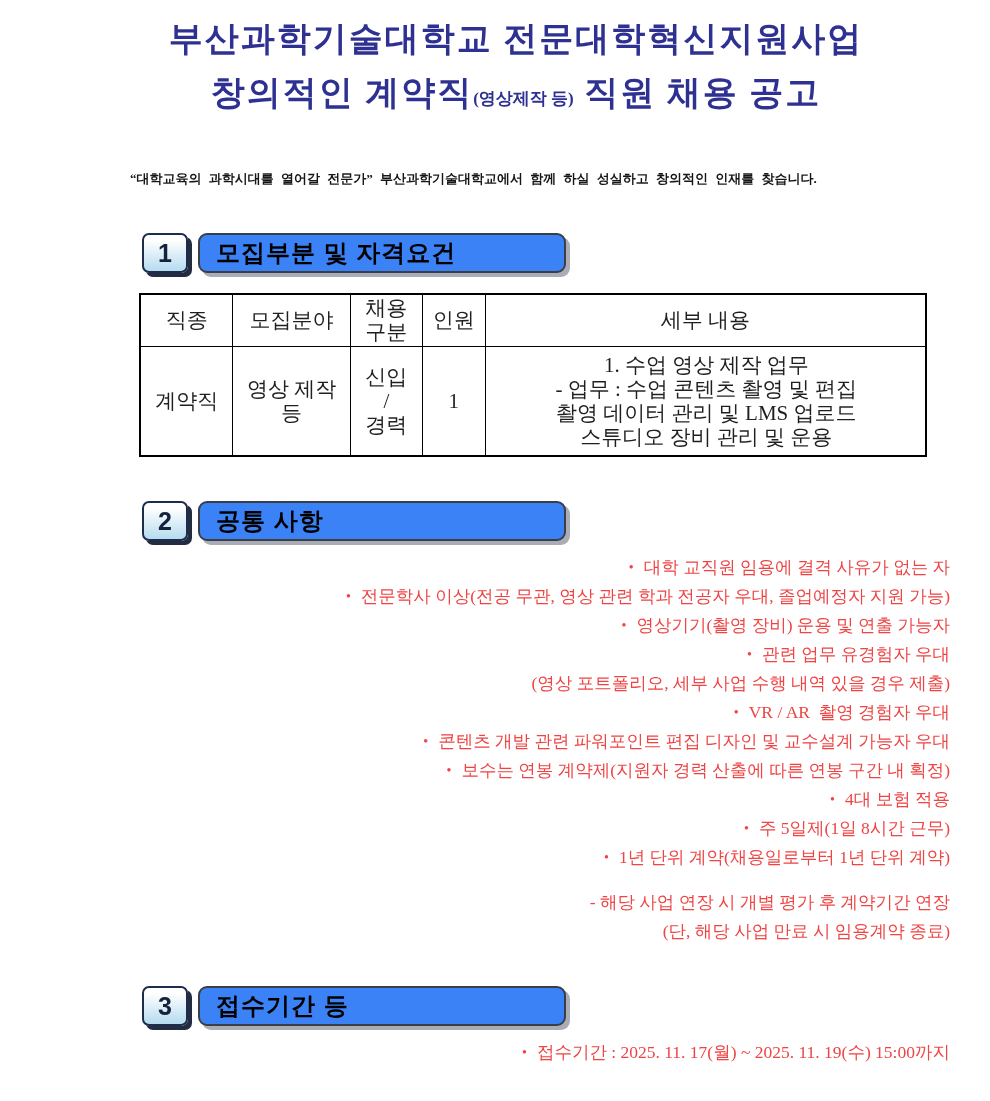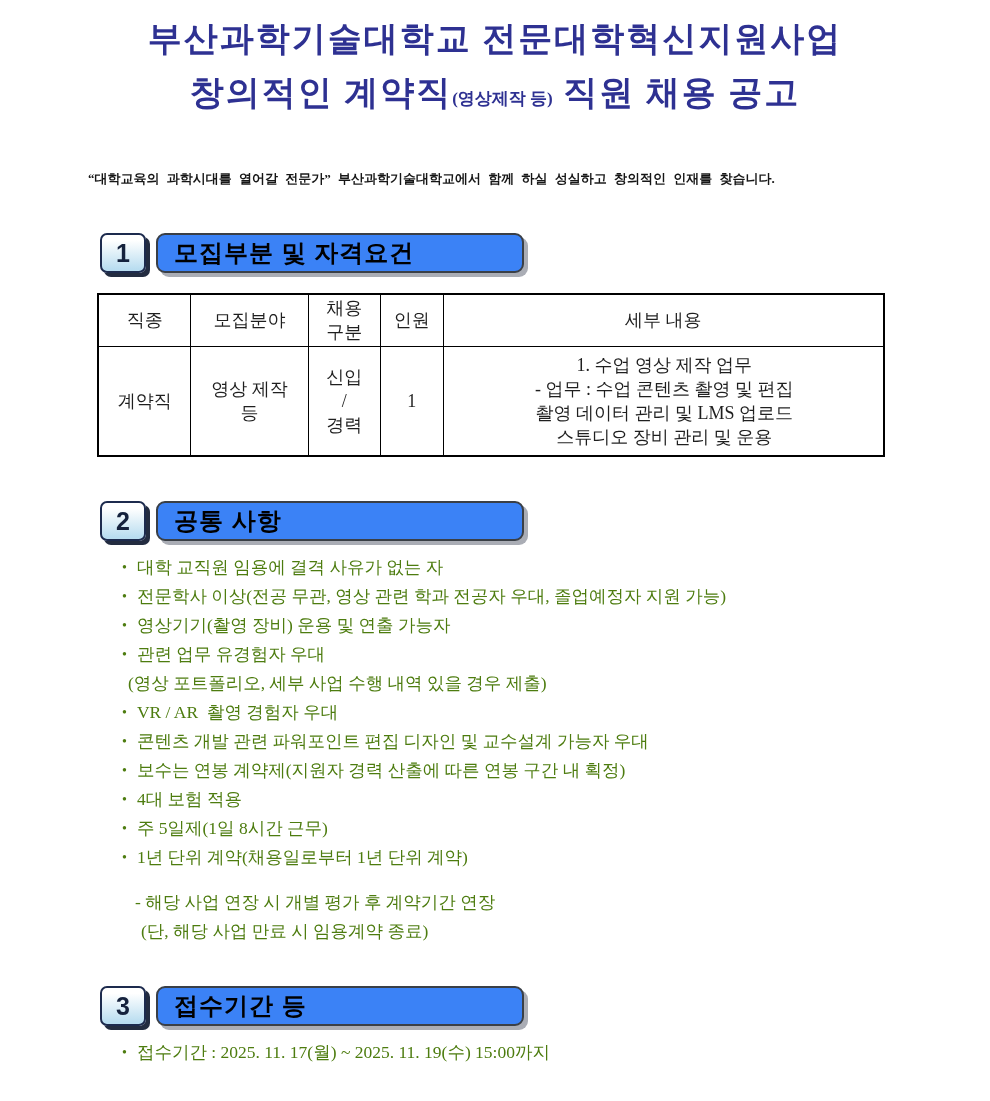--- a/index.html
+++ b/index.html
@@ -1,20 +1,21 @@
 <!DOCTYPE html>
 <html><head>
 <meta charset="utf-8">
 <style>
   * { margin:0; padding:0; box-sizing:border-box; }
   html,body { background:#fff; }
   .page {
     position:relative; width:990px; height:1101px; background:#ffffff;
     font-family:"Liberation Serif","DejaVu Serif",serif; color:#1f1f1f;
     overflow:hidden;
+    padding-left:42px;
   }
   
   .doc-title { padding-top:12px; text-align:center; color:#2e3192; font-weight:bold; }
   .t-line { display:block; font-size:34px; line-height:54px; letter-spacing:2px; }
   .t-small { font-size:17px; letter-spacing:0; }
   
   .intro {
     margin:34px 82px 0 88px; font-size:13px; font-weight:bold;
     line-height:37px; word-spacing:4px; color:#161616;
   }
@@ -36,39 +37,39 @@
     margin-left:10px; width:368px; height:40px;
     border:2px solid #3a3f46; border-radius:9px; background:#3b82f6;
     box-shadow:4px 4px 0 #aaadb5;
     font-family:"Liberation Sans","DejaVu Sans",sans-serif;
     font-weight:bold; font-size:24px; color:#000;
     display:flex; align-items:center; padding-left:16px; letter-spacing:1px;
   }
   
   table.recruit {
     margin:20px 0 0 97px; width:788px; border-collapse:collapse;
-    border:2px solid #000; font-size:18px; color:#1f1f1f;
+    border:2px solid #000; font-size:21px; color:#1f1f1f;
   }
   table.recruit th, table.recruit td {
     border:1px solid #000; text-align:center; vertical-align:middle;
     font-weight:normal; white-space:pre-line; line-height:24px;
   }
   table.recruit thead tr { height:52px; }
   table.recruit tbody tr { height:110px; }
   td.details {
     text-align:left; white-space:pre-wrap; padding:6px 8px 6px 10px;
     line-height:26px;
   }
   .col-job   { width:93px; }
   .col-field { width:118px; }
   .col-hire  { width:72px; }
   .col-count { width:63px; }
   .col-detail{ width:442px; }
   
-  .blist { margin:12px 40px 0 122px; font-size:17.5px; line-height:29px; color:#4d7c0f; }
+  .blist { margin:12px 40px 0 122px; font-size:17.5px; line-height:29px; color:#ef4444;text-align:right; }
   .li { white-space:pre-wrap; }
   .li .dot { display:inline-block; font-size:14px; margin-right:10px; vertical-align:1px; }
   .li.sub  { padding-left:6px; }
   .li.dash { padding-left:13px;margin-top:16px; }
   .li.sub2 { padding-left:19px; }
 </style>
 </head>
 <body>
 
 <div class="page">

